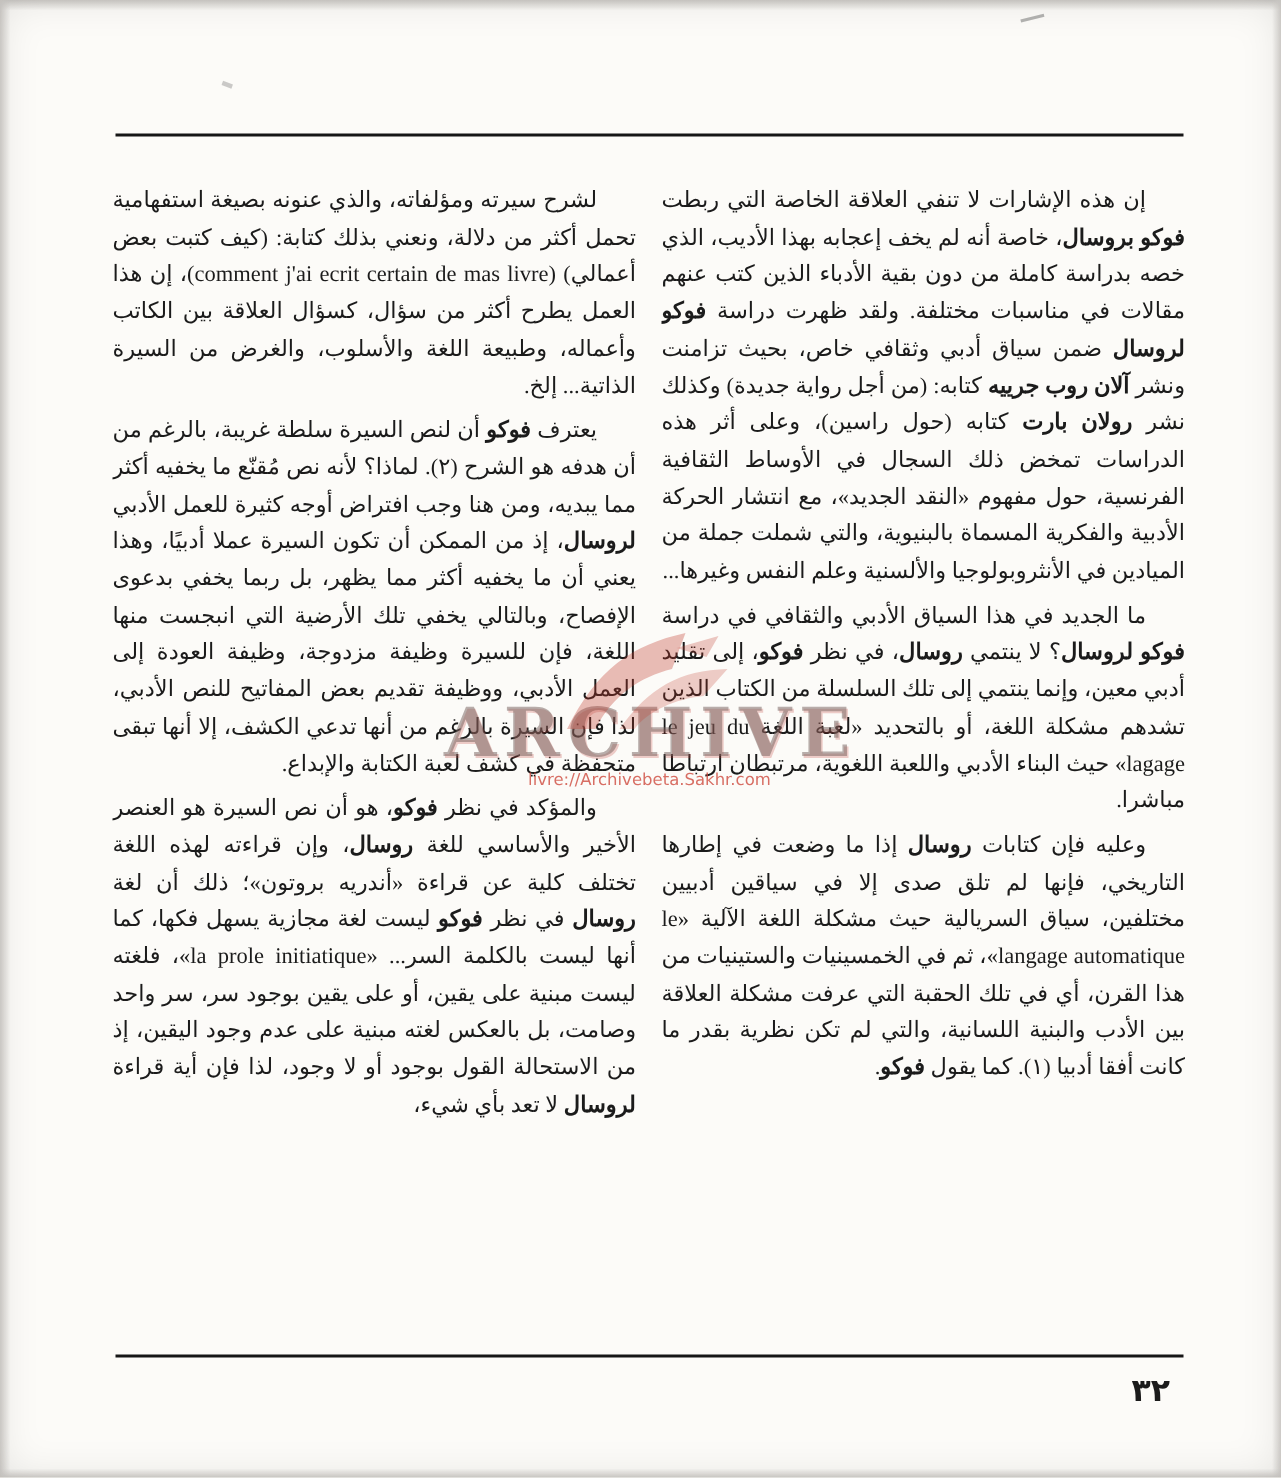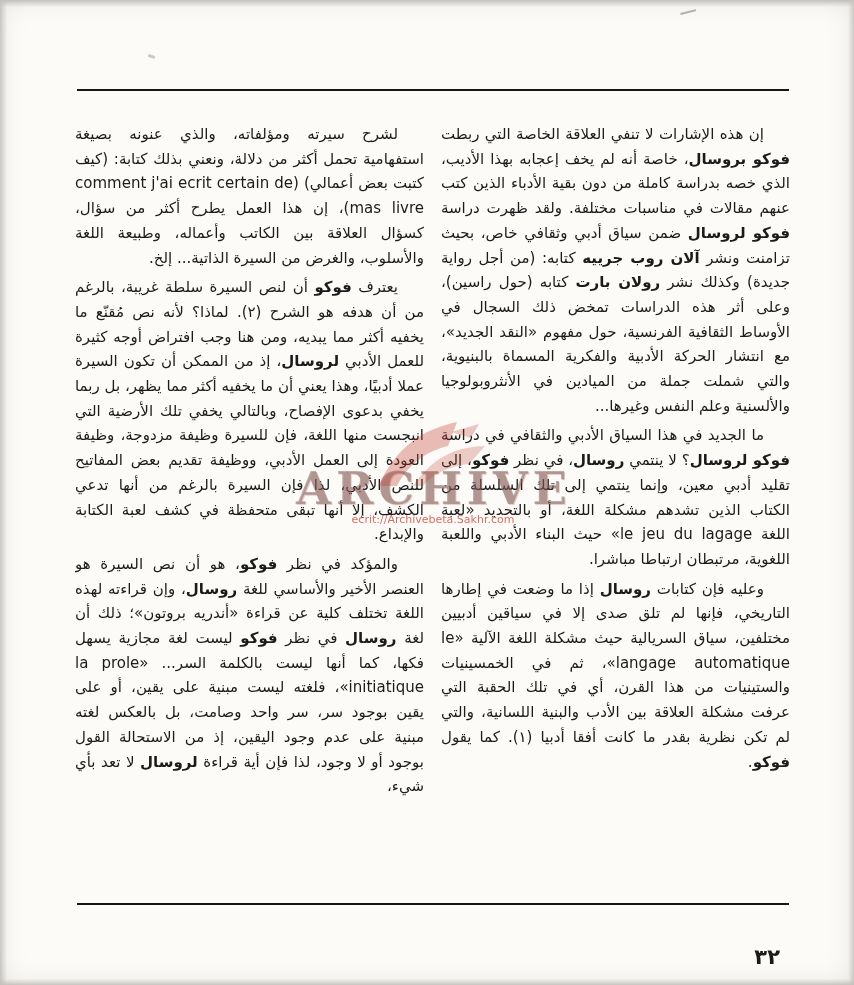--- a/index.html
+++ b/index.html
@@ -24,26 +24,26 @@
   .rule{position:absolute;left:77px;right:65px;height:2px;background:#161616;}
   .rule-top{top:89px;}
   .rule-bottom{top:903px;}
 
   .columns{
     position:absolute;top:122px;right:64px;left:75px;height:780px;
     display:flex;direction:rtl;gap:17px;
     text-align:justify;
   }
   .col{flex:1;font-size:15px;line-height:24.7px;overflow:hidden;}
-  .col p{margin:0 0 5px;text-indent:26px;}
+  .col p{margin:0 0 5px;text-indent:26px;font-family:Liberation Serif, serif;}
   .col b{font-weight:700;}
 
   .page-number{
     position:absolute;top:915px;right:74px;
-    font-size:21px;font-weight:bold;letter-spacing:2px;margin-top:30px;
+    font-size:21px;font-weight:bold;letter-spacing:2px;
   }
 
   .watermark{
     position:absolute;top:414px;left:296px;width:274px;
     text-align:center;pointer-events:none;
   }
   .wm-logo{opacity:0.55;}
   .wm-title{
     font-family:"DejaVu Serif", serif;font-size:45px;font-weight:bold;
     color:rgba(115,95,92,0.50);letter-spacing:5px;line-height:1;
@@ -86,20 +86,20 @@
 
   <div class="watermark">
     <div class="wm-logo">
       <svg width="160" height="78" viewBox="0 0 160 78" xmlns="http://www.w3.org/2000/svg">
         <path d="M25 72 C45 32 68 16 104 8 L95 32 C74 37 55 50 44 72 Z" fill="#c0392b" opacity="0.6"></path>
         <path d="M60 72 C80 44 100 33 132 32 L116 50 C97 52 79 60 70 72 Z" fill="#c0392b" opacity="0.45"></path>
         <path d="M98 18 L126 10 L118 24 Z" fill="#c0392b" opacity="0.5"></path>
       </svg>
     </div>
     <div class="wm-title">ARCHIVE</div>
-    <div class="wm-url">ecrit://Archivebeta.Sakhr.com</div>
+    <div class="wm-url">livre://Archivebeta.Sakhr.com</div>
   </div>
 
   <div class="rule rule-bottom"></div>
 
   <div class="page-number">٣٢</div>
 
 </div>
 
 </body></html>

